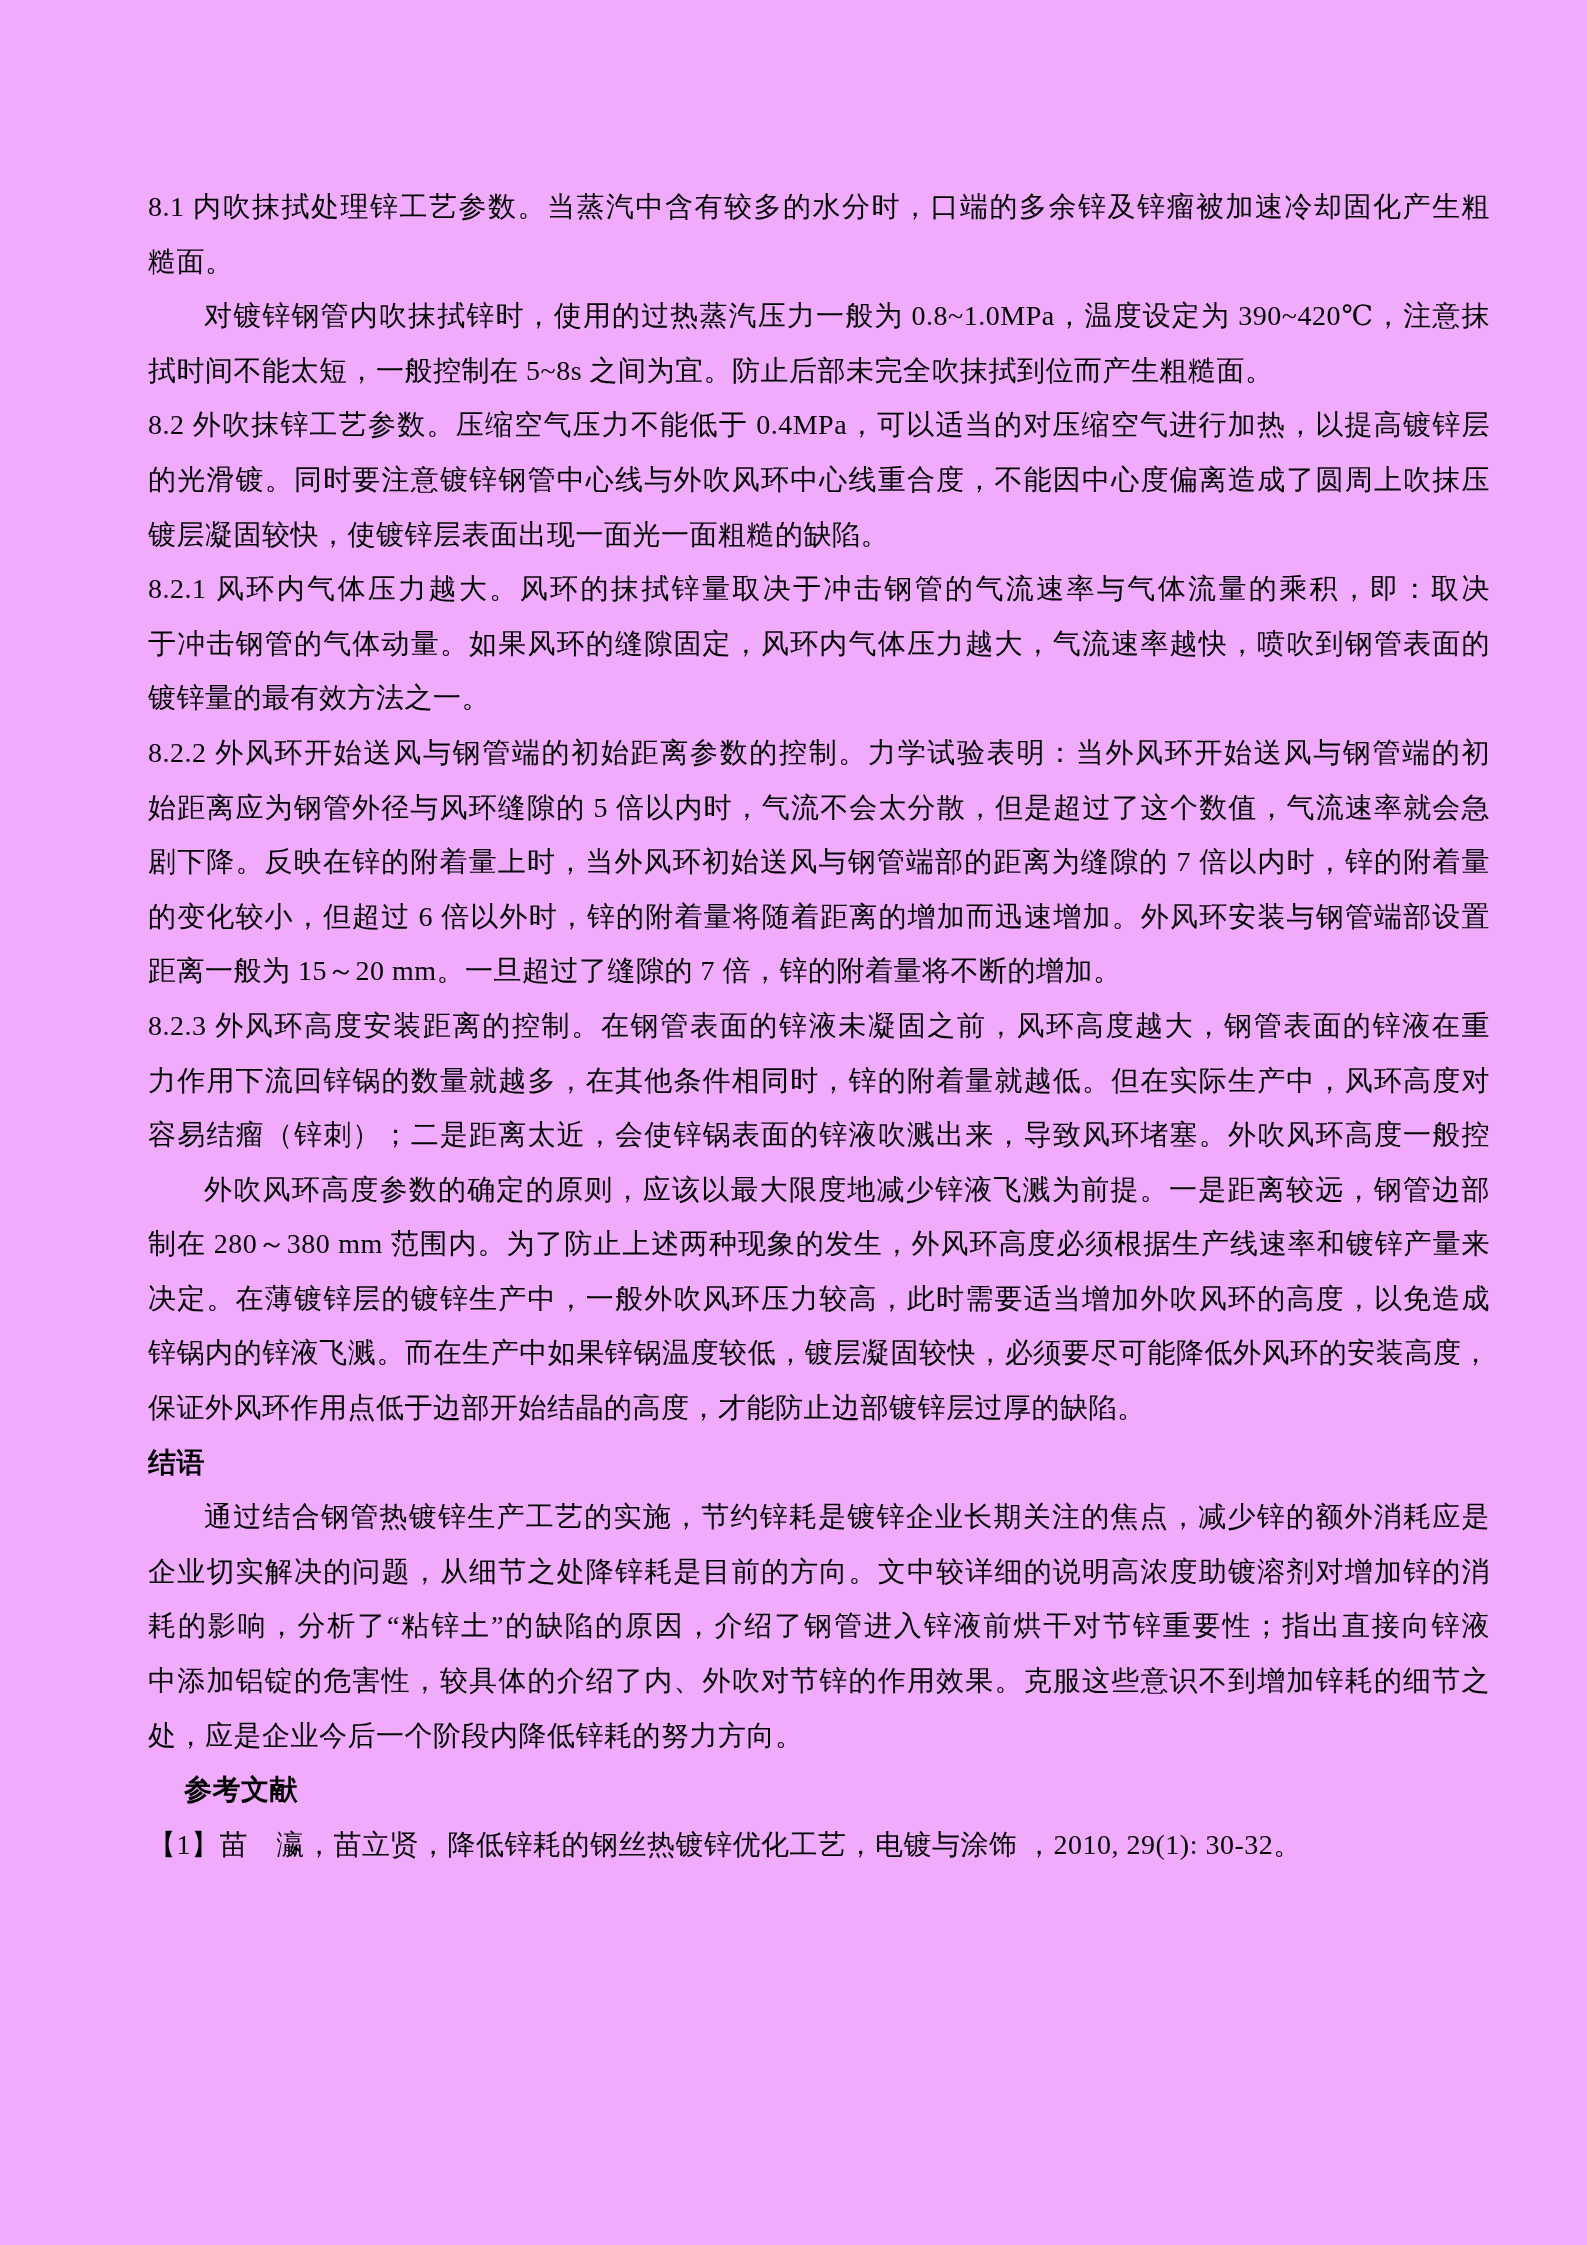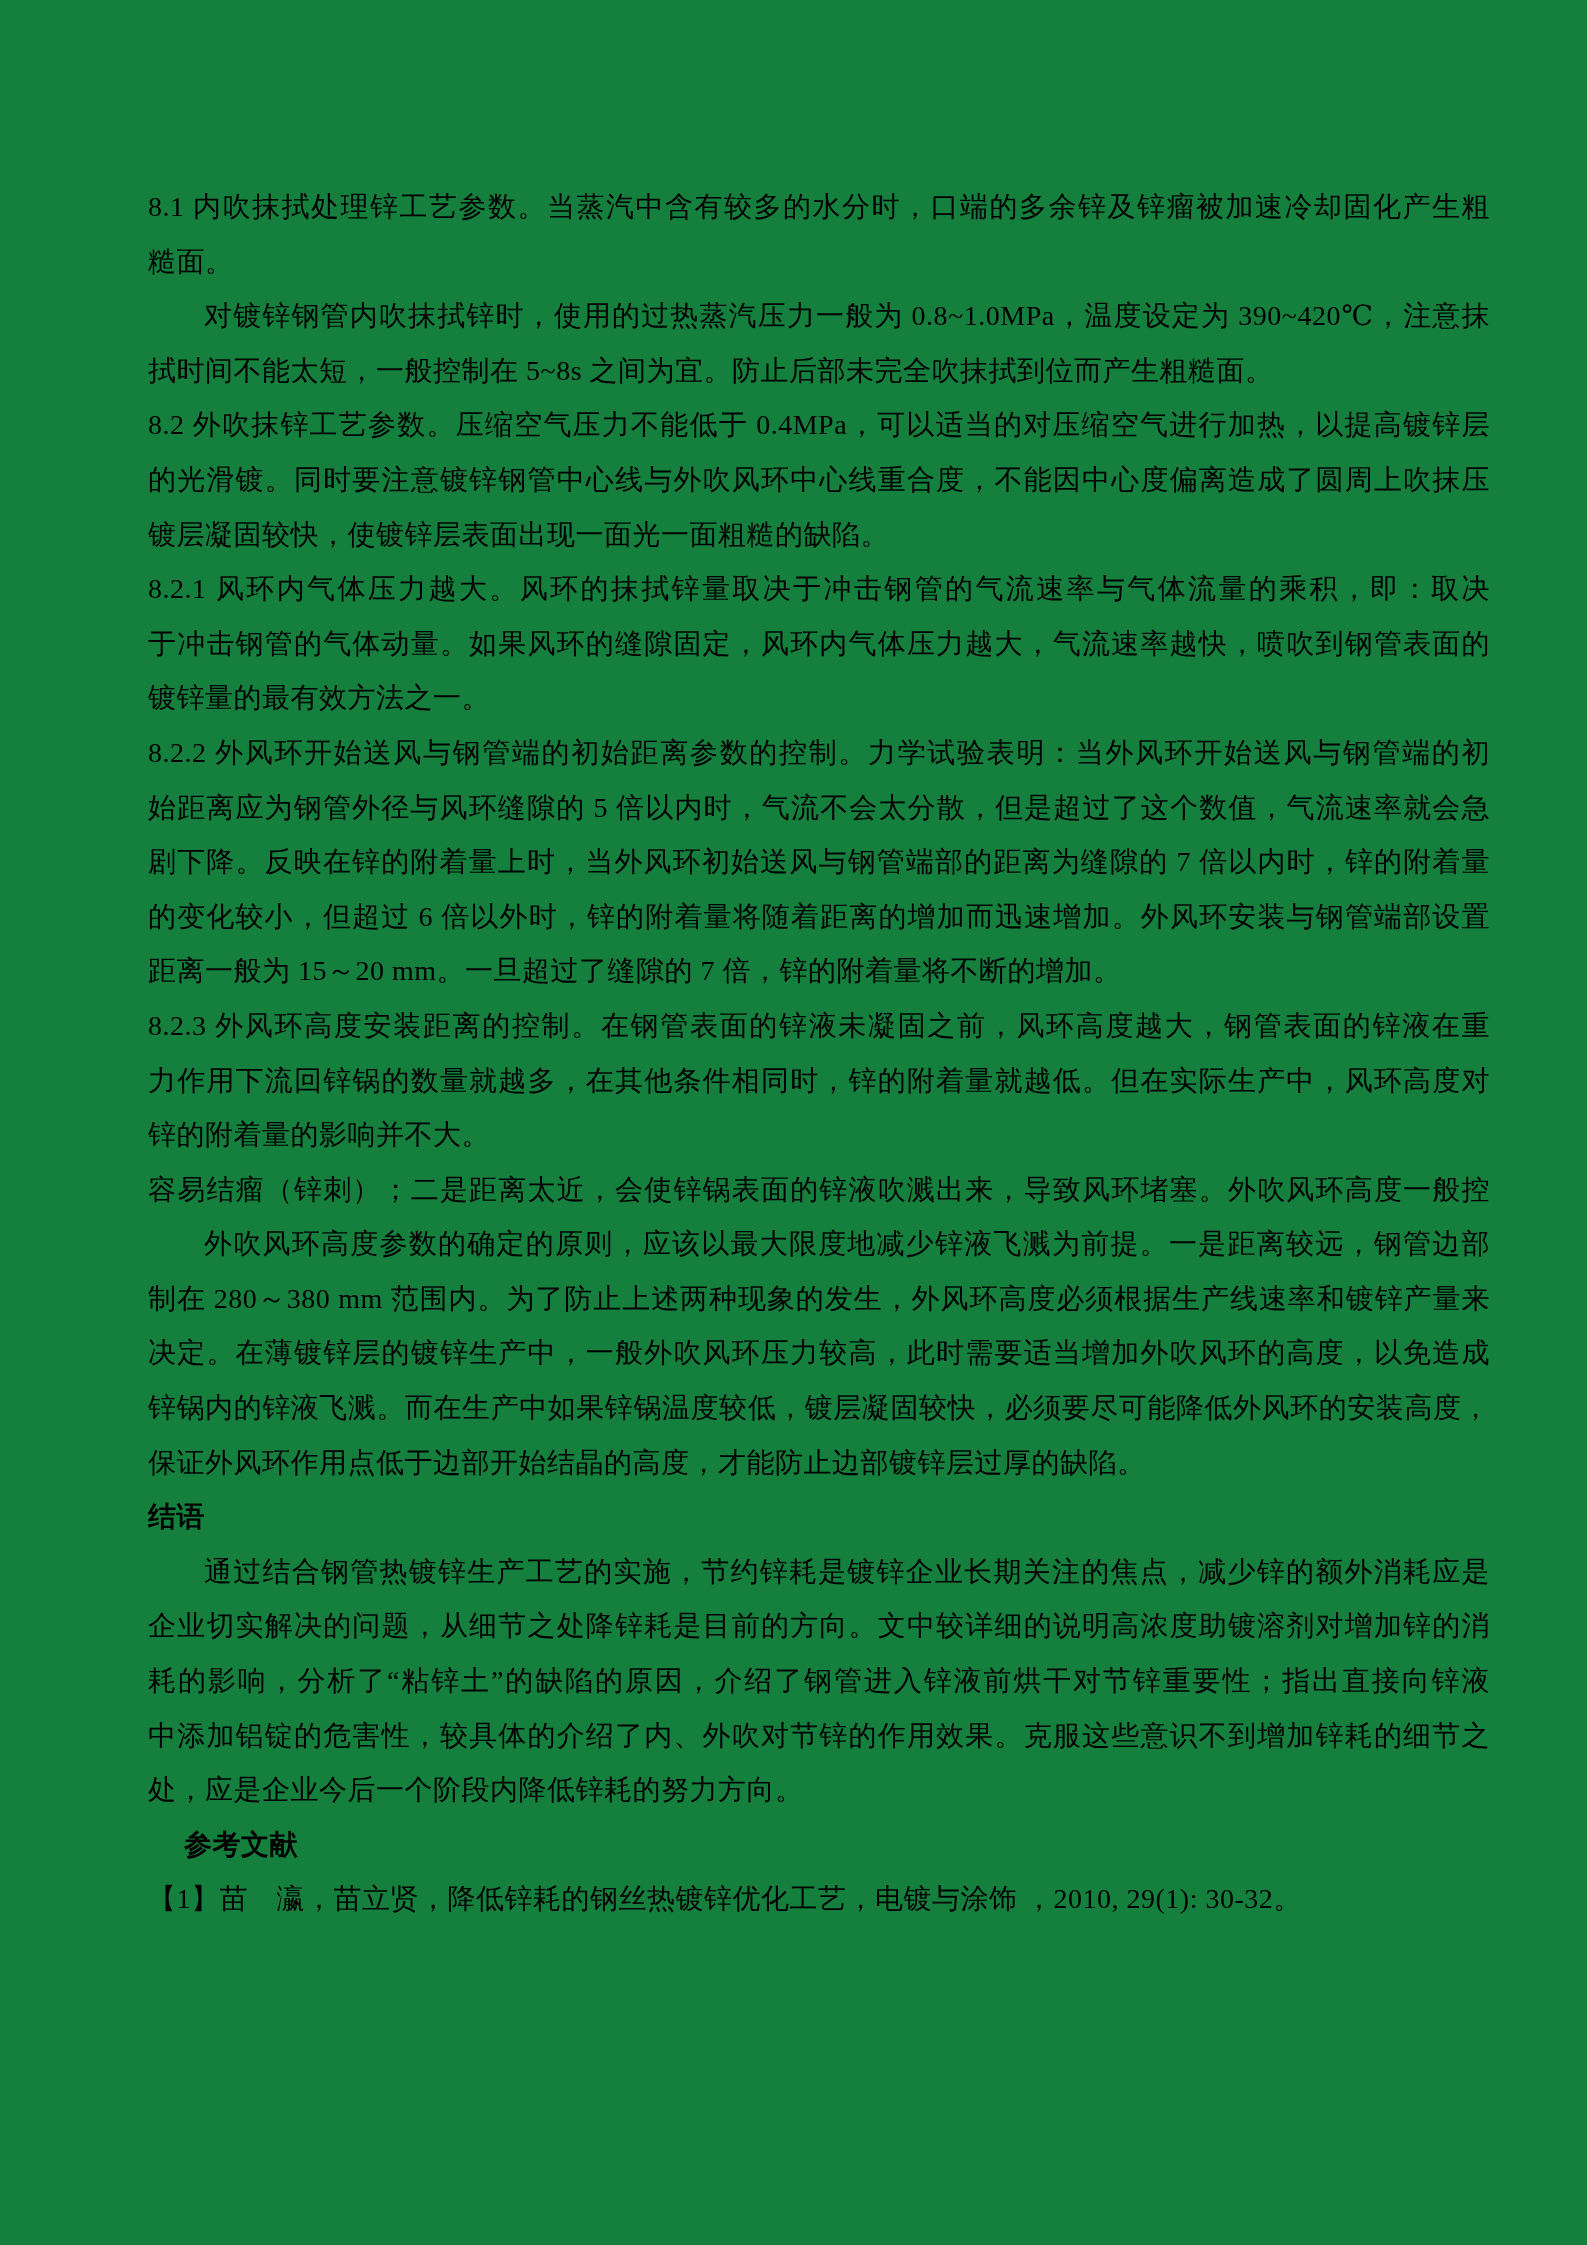--- a/index.html
+++ b/index.html
@@ -4,21 +4,21 @@
 <style>
   html, body {
     margin: 0;
     padding: 0;
     background: #ffffff;
   }
   .page {
     position: relative;
     width: 1587px;
     height: 2245px;
-    background: #15803d;
+    background: #f0abfc;
     color: #000000;
     font-family: "Liberation Serif", "DejaVu Serif", serif;
   }
   .content {
     position: absolute;
     left: 148px;
     top: 180px;
     width: 1342px;
     font-size: 28px;
   }
@@ -68,21 +68,20 @@
     <div class="line end">镀锌量的最有效方法之一。</div>
 
     <div class="line">8.2.2 外风环开始送风与钢管端的初始距离参数的控制。力学试验表明：当外风环开始送风与钢管端的初</div>
     <div class="line">始距离应为钢管外径与风环缝隙的 5 倍以内时，气流不会太分散，但是超过了这个数值，气流速率就会急</div>
     <div class="line">剧下降。反映在锌的附着量上时，当外风环初始送风与钢管端部的距离为缝隙的 7 倍以内时，锌的附着量</div>
     <div class="line">的变化较小，但超过 6 倍以外时，锌的附着量将随着距离的增加而迅速增加。外风环安装与钢管端部设置</div>
     <div class="line end">距离一般为 15～20 mm。一旦超过了缝隙的 7 倍，锌的附着量将不断的增加。</div>
 
     <div class="line">8.2.3 外风环高度安装距离的控制。在钢管表面的锌液未凝固之前，风环高度越大，钢管表面的锌液在重</div>
     <div class="line">力作用下流回锌锅的数量就越多，在其他条件相同时，锌的附着量就越低。但在实际生产中，风环高度对</div>
-    <div class="line end">锌的附着量的影响并不大。</div>
 
     <div class="line">容易结瘤（锌刺）；二是距离太近，会使锌锅表面的锌液吹溅出来，导致风环堵塞。外吹风环高度一般控</div>
     <div class="line indent">外吹风环高度参数的确定的原则，应该以最大限度地减少锌液飞溅为前提。一是距离较远，钢管边部</div>
     <div class="line">制在 280～380 mm 范围内。为了防止上述两种现象的发生，外风环高度必须根据生产线速率和镀锌产量来</div>
     <div class="line">决定。在薄镀锌层的镀锌生产中，一般外吹风环压力较高，此时需要适当增加外吹风环的高度，以免造成</div>
     <div class="line">锌锅内的锌液飞溅。而在生产中如果锌锅温度较低，镀层凝固较快，必须要尽可能降低外风环的安装高度，</div>
     <div class="line end">保证外风环作用点低于边部开始结晶的高度，才能防止边部镀锌层过厚的缺陷。</div>
 
     <div class="line end heading">结语</div>
     <div class="line indent">通过结合钢管热镀锌生产工艺的实施，节约锌耗是镀锌企业长期关注的焦点，减少锌的额外消耗应是</div>

